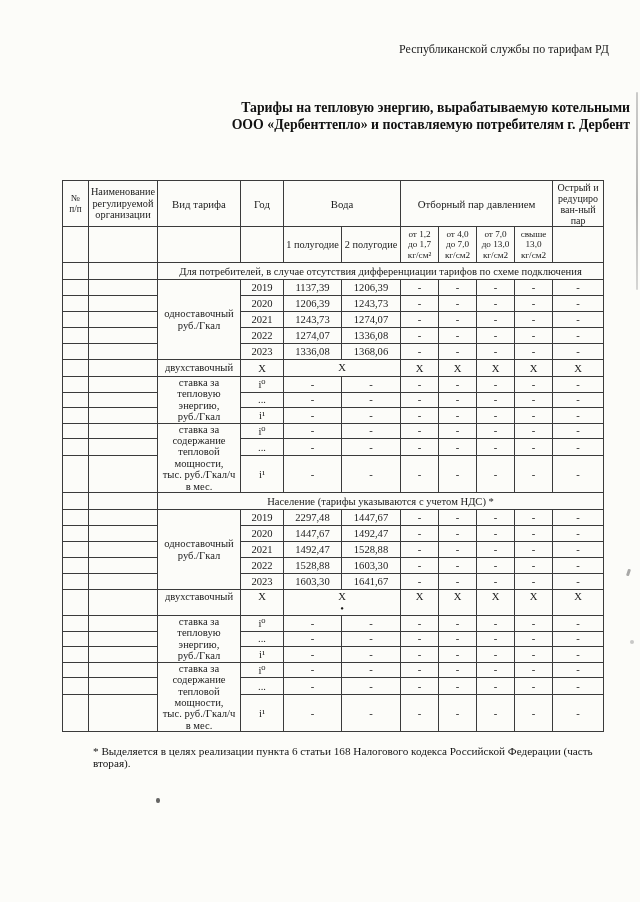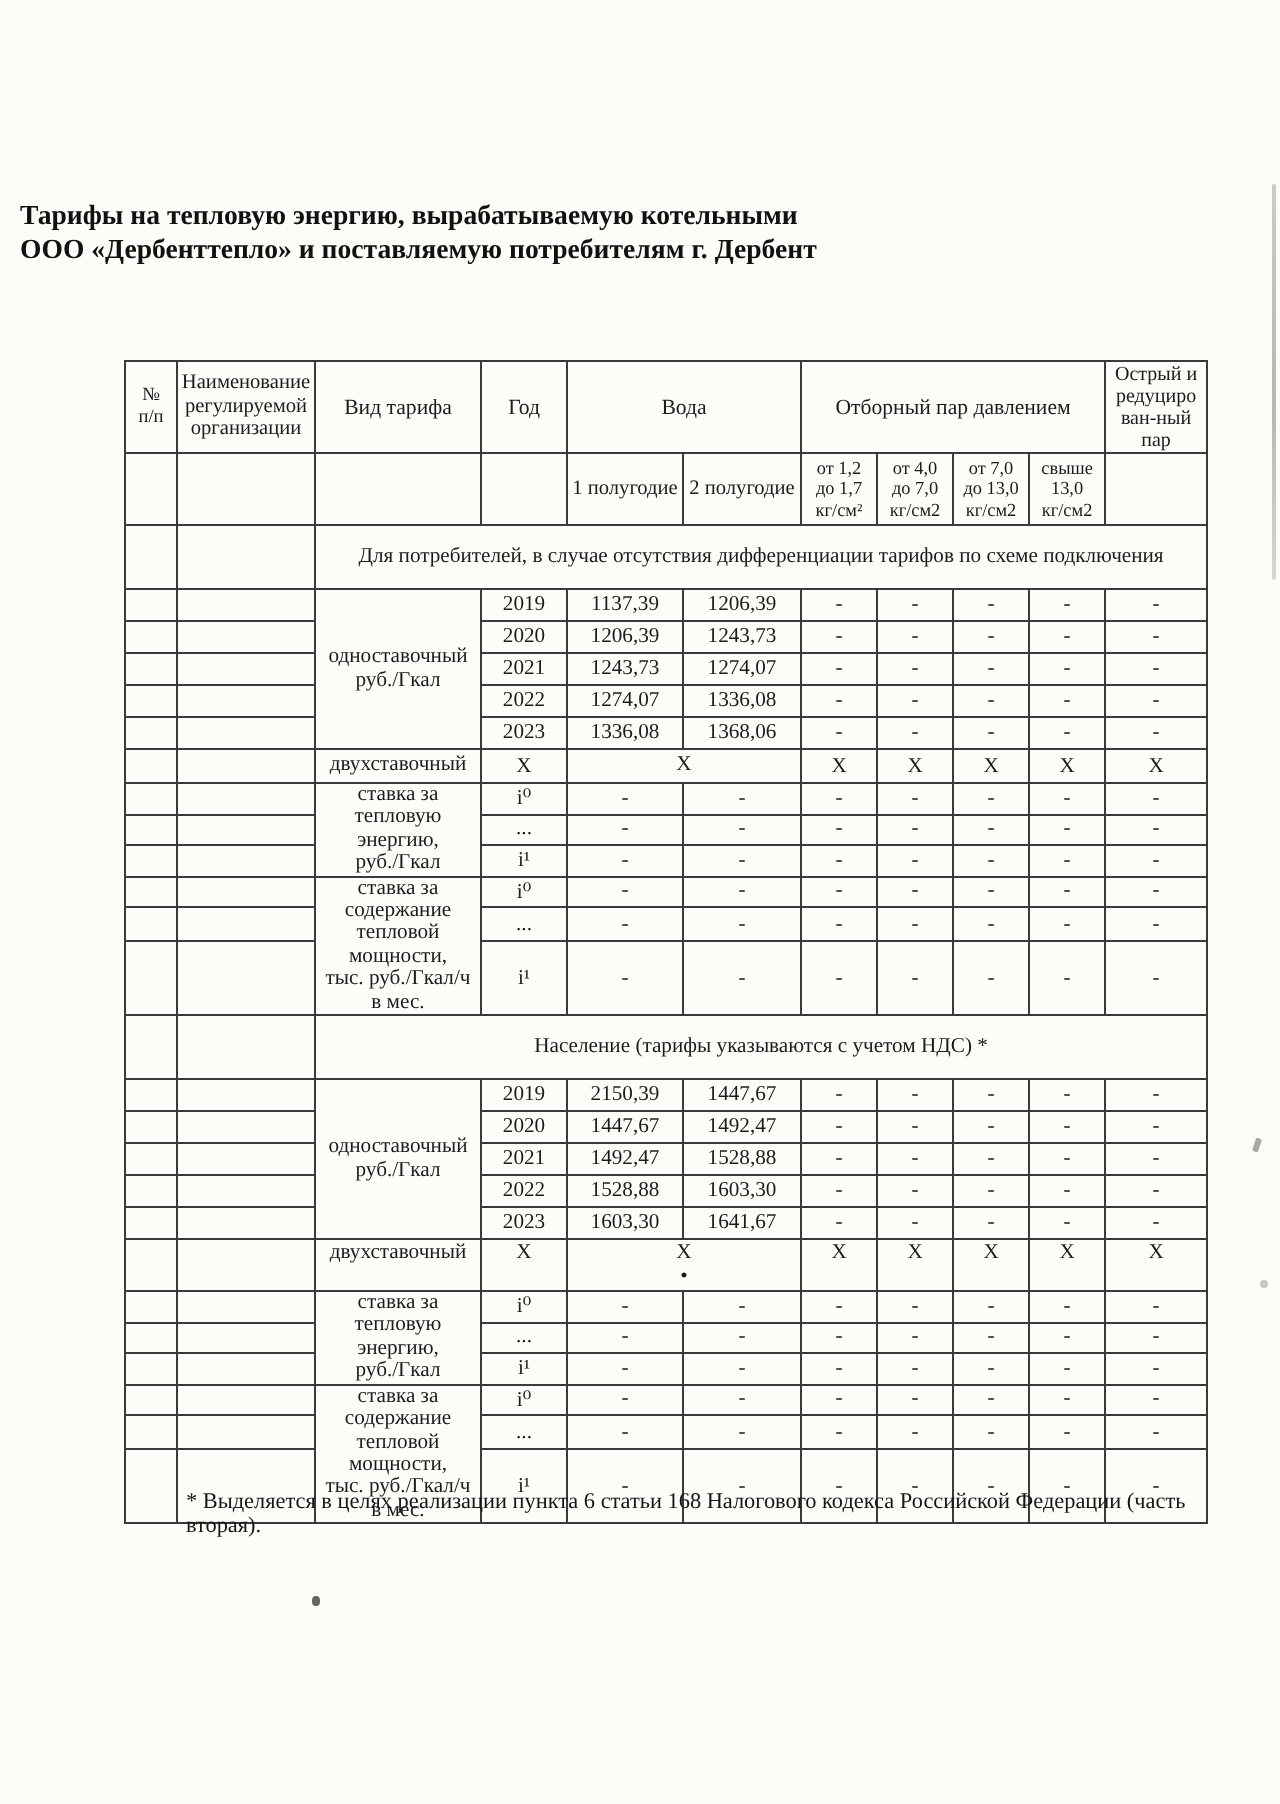--- a/index.html
+++ b/index.html
@@ -6,41 +6,41 @@
   body{
     width:640px;height:902px;position:relative;overflow:hidden;
     background:#fcfcf9;color:#1b1b1b;
     font-family:"Liberation Serif","DejaVu Serif",serif;
   }
   .appendix{
     position:absolute;top:42px;right:31px;text-align:right;
     font-size:12px;line-height:14.5px;color:#222;
   }
   .doc-title{
-    position:absolute;top:99px;left:10px;width:620px;text-align:left;
+    position:absolute;top:99px;left:10px;width:620px;text-align:right;
     font-weight:bold;font-size:13.8px;line-height:17px;color:#111;
   }
   table.tariff{
     position:absolute;left:62px;top:180px;width:541px;
     border-collapse:collapse;table-layout:fixed;
   }
   table.tariff td{
     border:1px solid #3b3b3b;text-align:center;vertical-align:middle;
     font-size:10.6px;padding:0 1px;overflow:hidden;color:#1b1b1b;
   }
   .pre{white-space:pre-line;line-height:11.5px;}
   tr.h1{height:46px;}
   tr.h1 td{font-size:10.8px;}
   tr.h1 td.numh{font-size:9.3px;line-height:10.5px;}
   tr.h1 td.orgh{font-size:10.3px;line-height:11.8px;font-family:Liberation Serif, serif;}
   tr.h1 td.sm{font-size:10px;line-height:11px;}
   tr.h2{height:36px;}
   tr.h2 td{font-size:10.3px;}
   tr.h2 td.xs{font-size:9.2px;line-height:10.4px;}
-  tr.sec{height:32px;}
+  tr.sec{height:17px;}
   tr.sec td{font-size:10.6px;}
   tr.yr{height:16px;}
   tr.xr{height:17px;}
   tr.x2{height:26px;}
   tr.x2 td{vertical-align:top;padding-top:1px;}
   tr.ir{height:15px;}
   tr.ir2{height:17px;}
   tr.irT{height:36px;}
   td.lbl{font-size:10.4px;line-height:11.4px;}
   td.idx{font-size:10.8px;margin-left:14px;}
@@ -52,20 +52,21 @@
   .a-line{left:636px;top:92px;width:2px;height:198px;
     background:linear-gradient(#9a9a9a,#707070 55%,#b0b0b0);opacity:.5;border-radius:1px;}
   .a-speck1{left:156px;top:798px;width:4px;height:5px;background:#4a4a4a;opacity:.85;border-radius:45%;}
   .a-speck2{left:627px;top:569px;width:3px;height:7px;background:#6f6f6f;opacity:.6;transform:rotate(18deg);border-radius:1px;}
   .a-speck3{left:630px;top:640px;width:4px;height:4px;background:#8a8a8a;opacity:.45;border-radius:50%;}
 </style>
 </head>
 <body>
 
 <div class="appendix">
+  <div>Республиканской службы по тарифам РД</div>
 </div>
 
 <div class="doc-title">
   <div>Тарифы на тепловую энергию, вырабатываемую котельными</div>
   <div>ООО «Дербенттепло» и поставляемую потребителям г. Дербент</div>
 </div>
 
 <table class="tariff" id="tariff-table">
   <colgroup id="cols">
       <col style="width: 26px;">
@@ -282,21 +283,21 @@
         <td></td>
         <td></td>
         <td class="secc" colspan="9">Население (тарифы указываются с учетом НДС) *</td>
       </tr>
       <tr class="yr">
         <td></td>
         <td></td>
         <td class="pre lbl" rowspan="5">одноставочный
 руб./Гкал</td>
         <td>2019</td>
-        <td>2150,39</td>
+        <td>2297,48</td>
         <td>1447,67</td>
         <td>-</td>
         <td>-</td>
         <td>-</td>
         <td>-</td>
         <td>-</td>
       </tr>
       <tr class="yr">
         <td></td>
         <td></td>

